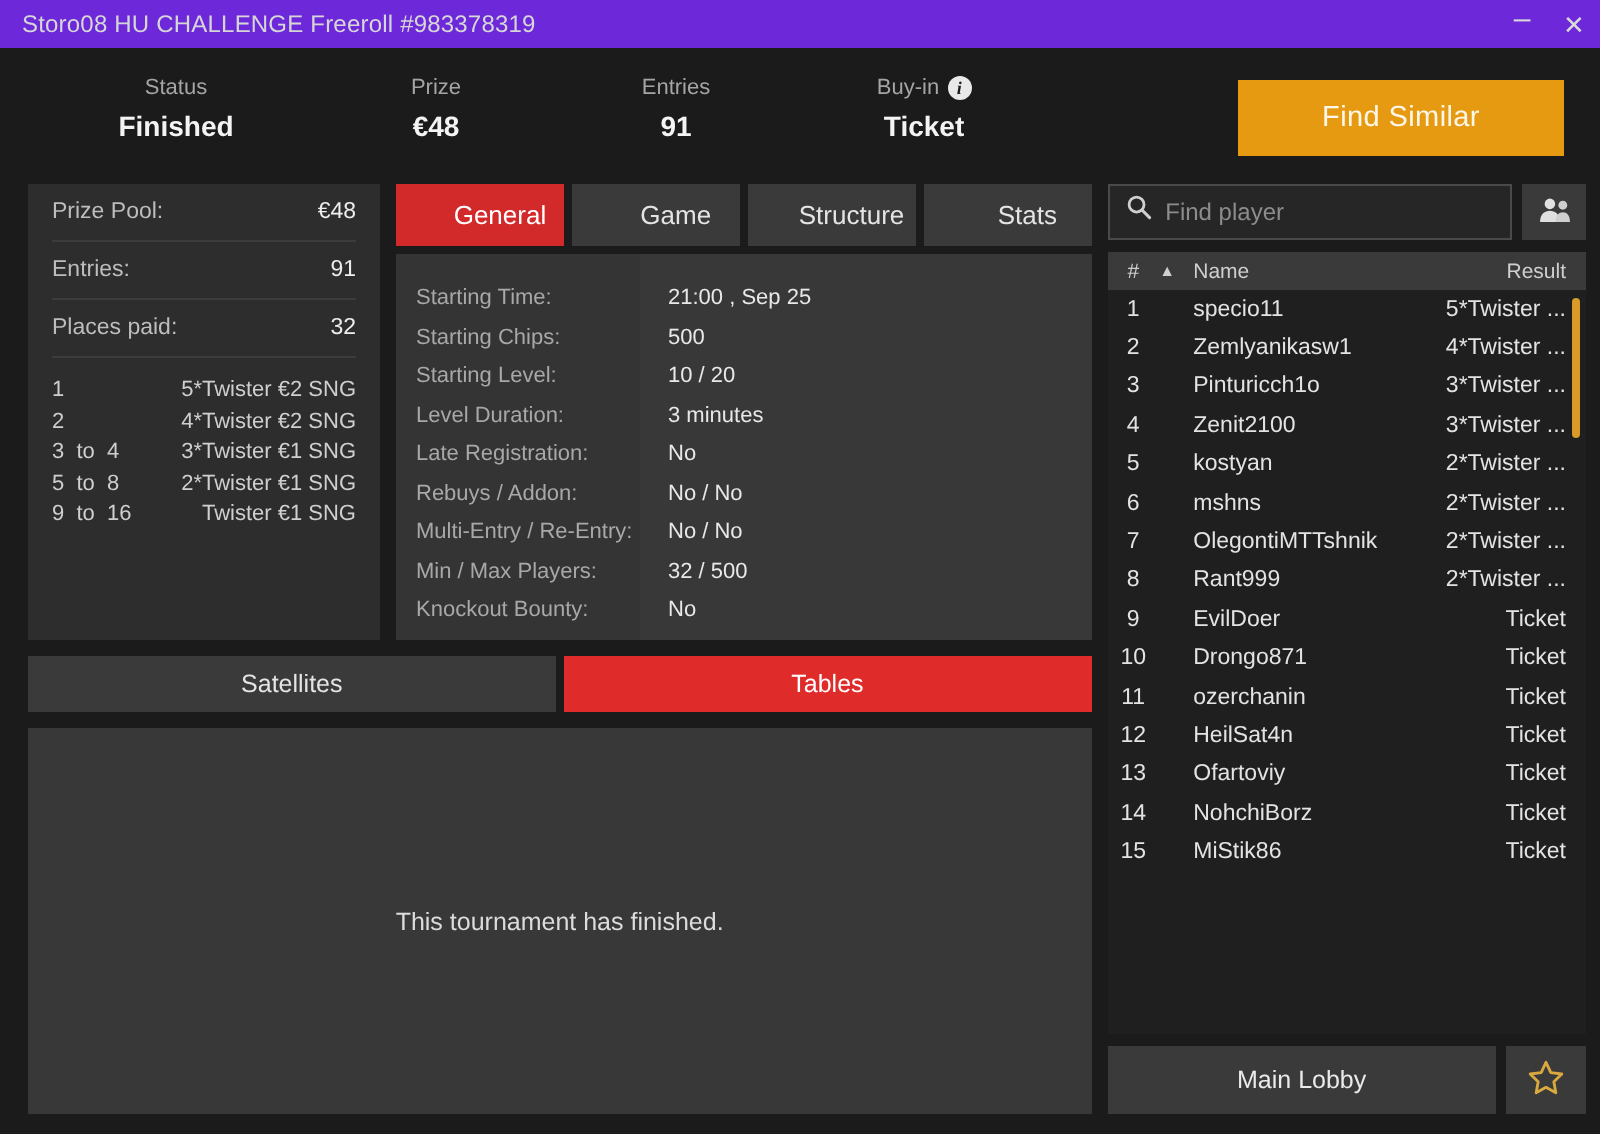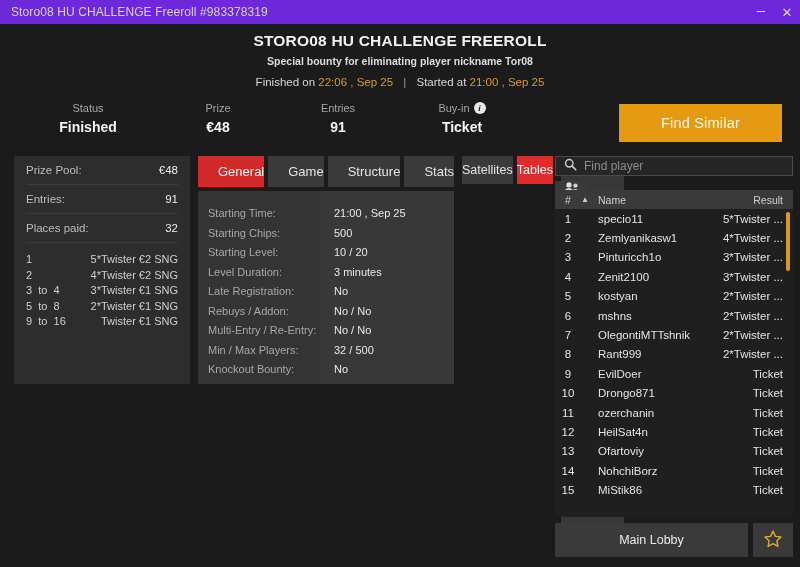--- a/index.html
+++ b/index.html
@@ -48,21 +48,21 @@
   }
   .find-similar {
     margin-left: auto; margin-top: 2px;
     width: 163px; height: 38px; background: #e59a12; color: #fff8ea;
     border: none; font-size: 14.5px; font-family: "Liberation Sans", sans-serif;
     cursor: pointer; letter-spacing: .2px;
   }
 
   
   .body { display: flex; padding: 14px 7px 10px 14px; gap: 8px; flex: 1 1 auto; min-height: 0; }
-  .left-col { width: 533px; display: flex; flex-direction: row; gap: 8px; }
+  .left-col { width: 533px; display: flex; flex-direction: column; gap: 8px; justify-content: center; }
   .right-col { width: 240px; display: flex; flex-direction: column; gap: 6px; }
 
   .top-row { display: flex; gap: 8px; height: 228px; }
 
   
   .prize-panel { width: 176px; background: #2d2d2d; padding: 0 12px; }
   .pp-row { display: flex; justify-content: space-between; align-items: center;
             height: 29px; border-bottom: 1px solid #3c3c3c; font-size: 11.5px; }
   .pp-row .k { color: #bdbdbd; }
   .pp-row .v { color: #ededed; }
@@ -94,21 +94,21 @@
     display: flex; align-items: center; justify-content: center; cursor: pointer;
     border: none; font-family: "Liberation Sans", sans-serif;
   }
   .subtab.active { background: #e02b2b; color: #fff; }
   .tables-area {
     flex: 1; background: #383838; display: flex; align-items: center; justify-content: center;
     color: #dcdcdc; font-size: 12.5px;
   }
 
   
-  .search-row { display: flex; gap: 5px; height: 28px; flex-direction: column; }
+  .search-row { display: flex; gap: 5px; height: 28px; }
   .search-box {
     flex: 1; background: #262626; border: 1px solid #4a4a4a; display: flex; align-items: center;
     padding: 0 8px; gap: 7px;
   }
   .search-box svg { flex: 0 0 auto; }
   .search-input {
     flex: 1; background: transparent; border: none; outline: none;
     color: #e0e0e0; font-size: 12px; font-family: "Liberation Sans", sans-serif;
   }
   .search-input::placeholder { color: #8c8c8c; }
@@ -147,31 +147,20 @@
 <div class="window">
 
   <div class="titlebar">
     <span class="titlebar-text">Storo08 HU CHALLENGE Freeroll #983378319</span>
     <div class="titlebar-ctrls">
       <div class="tb-btn min">–</div>
       <div class="tb-btn">✕</div>
     </div>
   </div>
 
-  <div class="header">
-    <div class="h-title">STORO08 HU CHALLENGE FREEROLL</div>
-    <div class="h-sub">Special bounty for eliminating player nickname Tor08</div>
-    <div class="h-times">
-      <span>Finished on</span>
-      <span class="amber" style="color: rgb(217, 154, 40);">22:06 , Sep 25</span>
-      <span class="h-sep">|</span>
-      <span>Started at</span>
-      <span class="amber" style="color: rgb(217, 154, 40);">21:00 , Sep 25</span>
-    </div>
-  </div>
 
   <div class="statstrip">
     <div class="stat s-status">
       <div class="stat-label">Status</div>
       <div class="stat-value">Finished</div>
     </div>
     <div class="stat s-prize">
       <div class="stat-label">Prize</div>
       <div class="stat-value">€48</div>
     </div>

